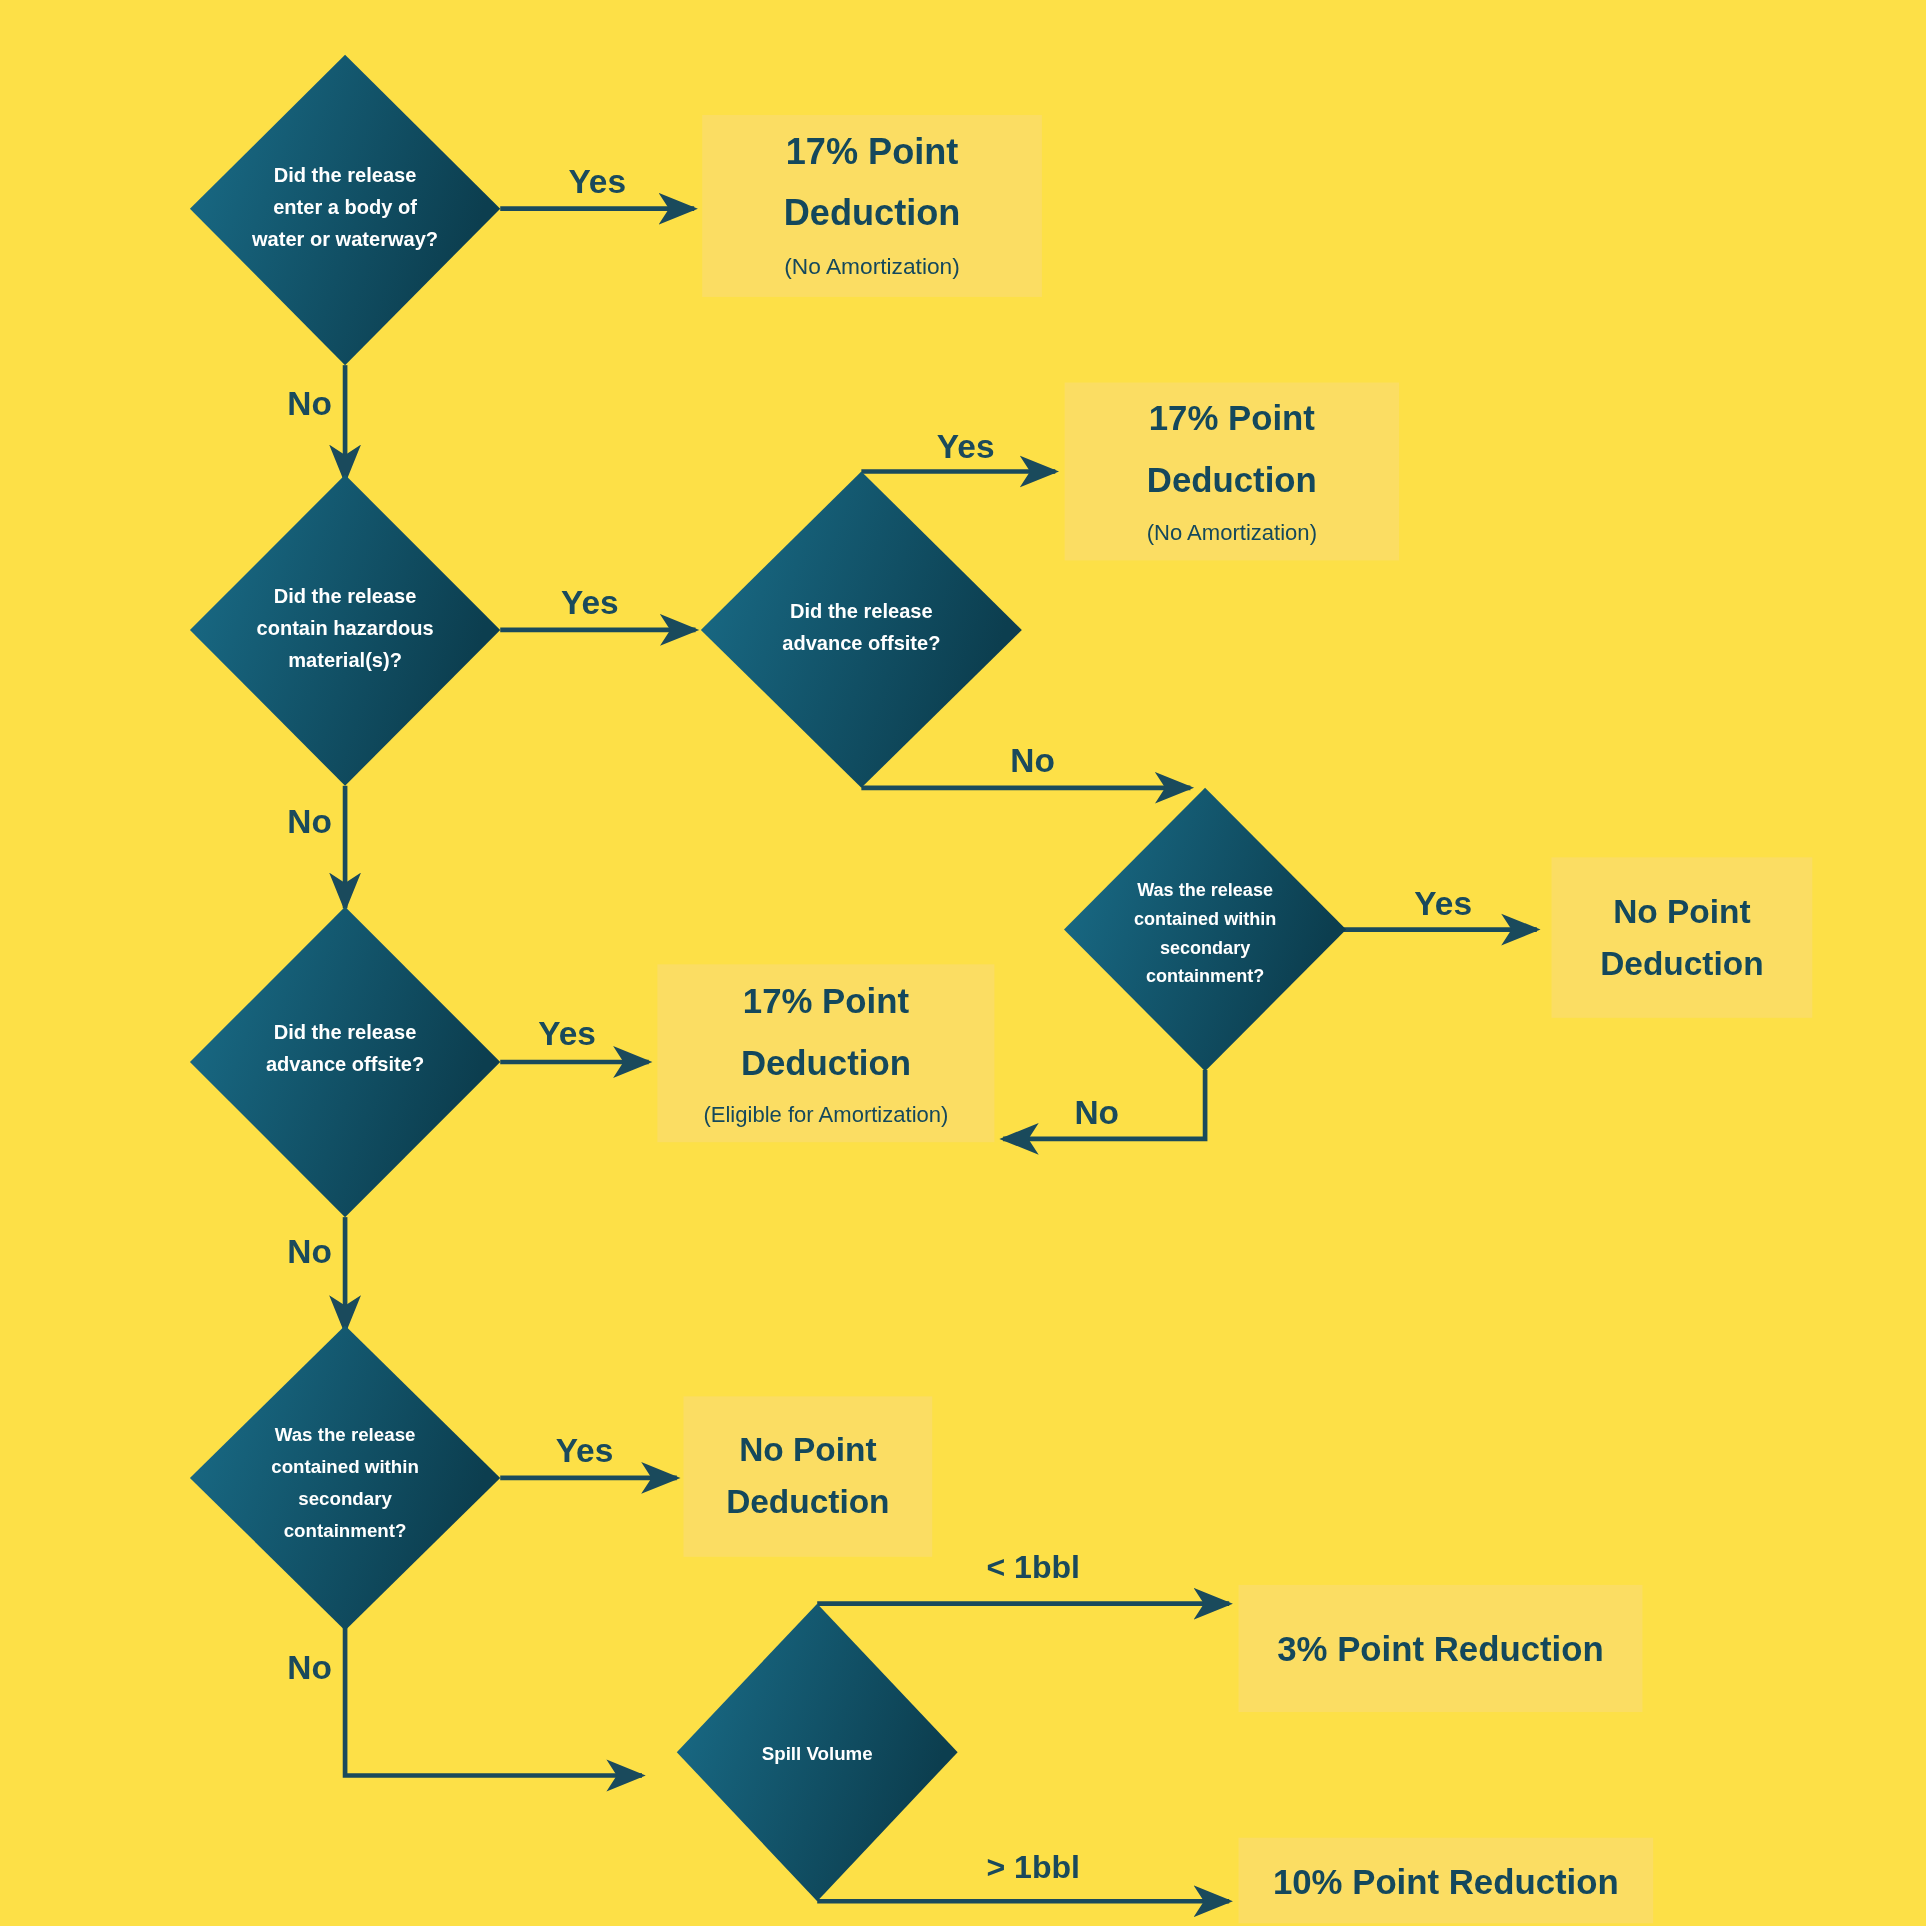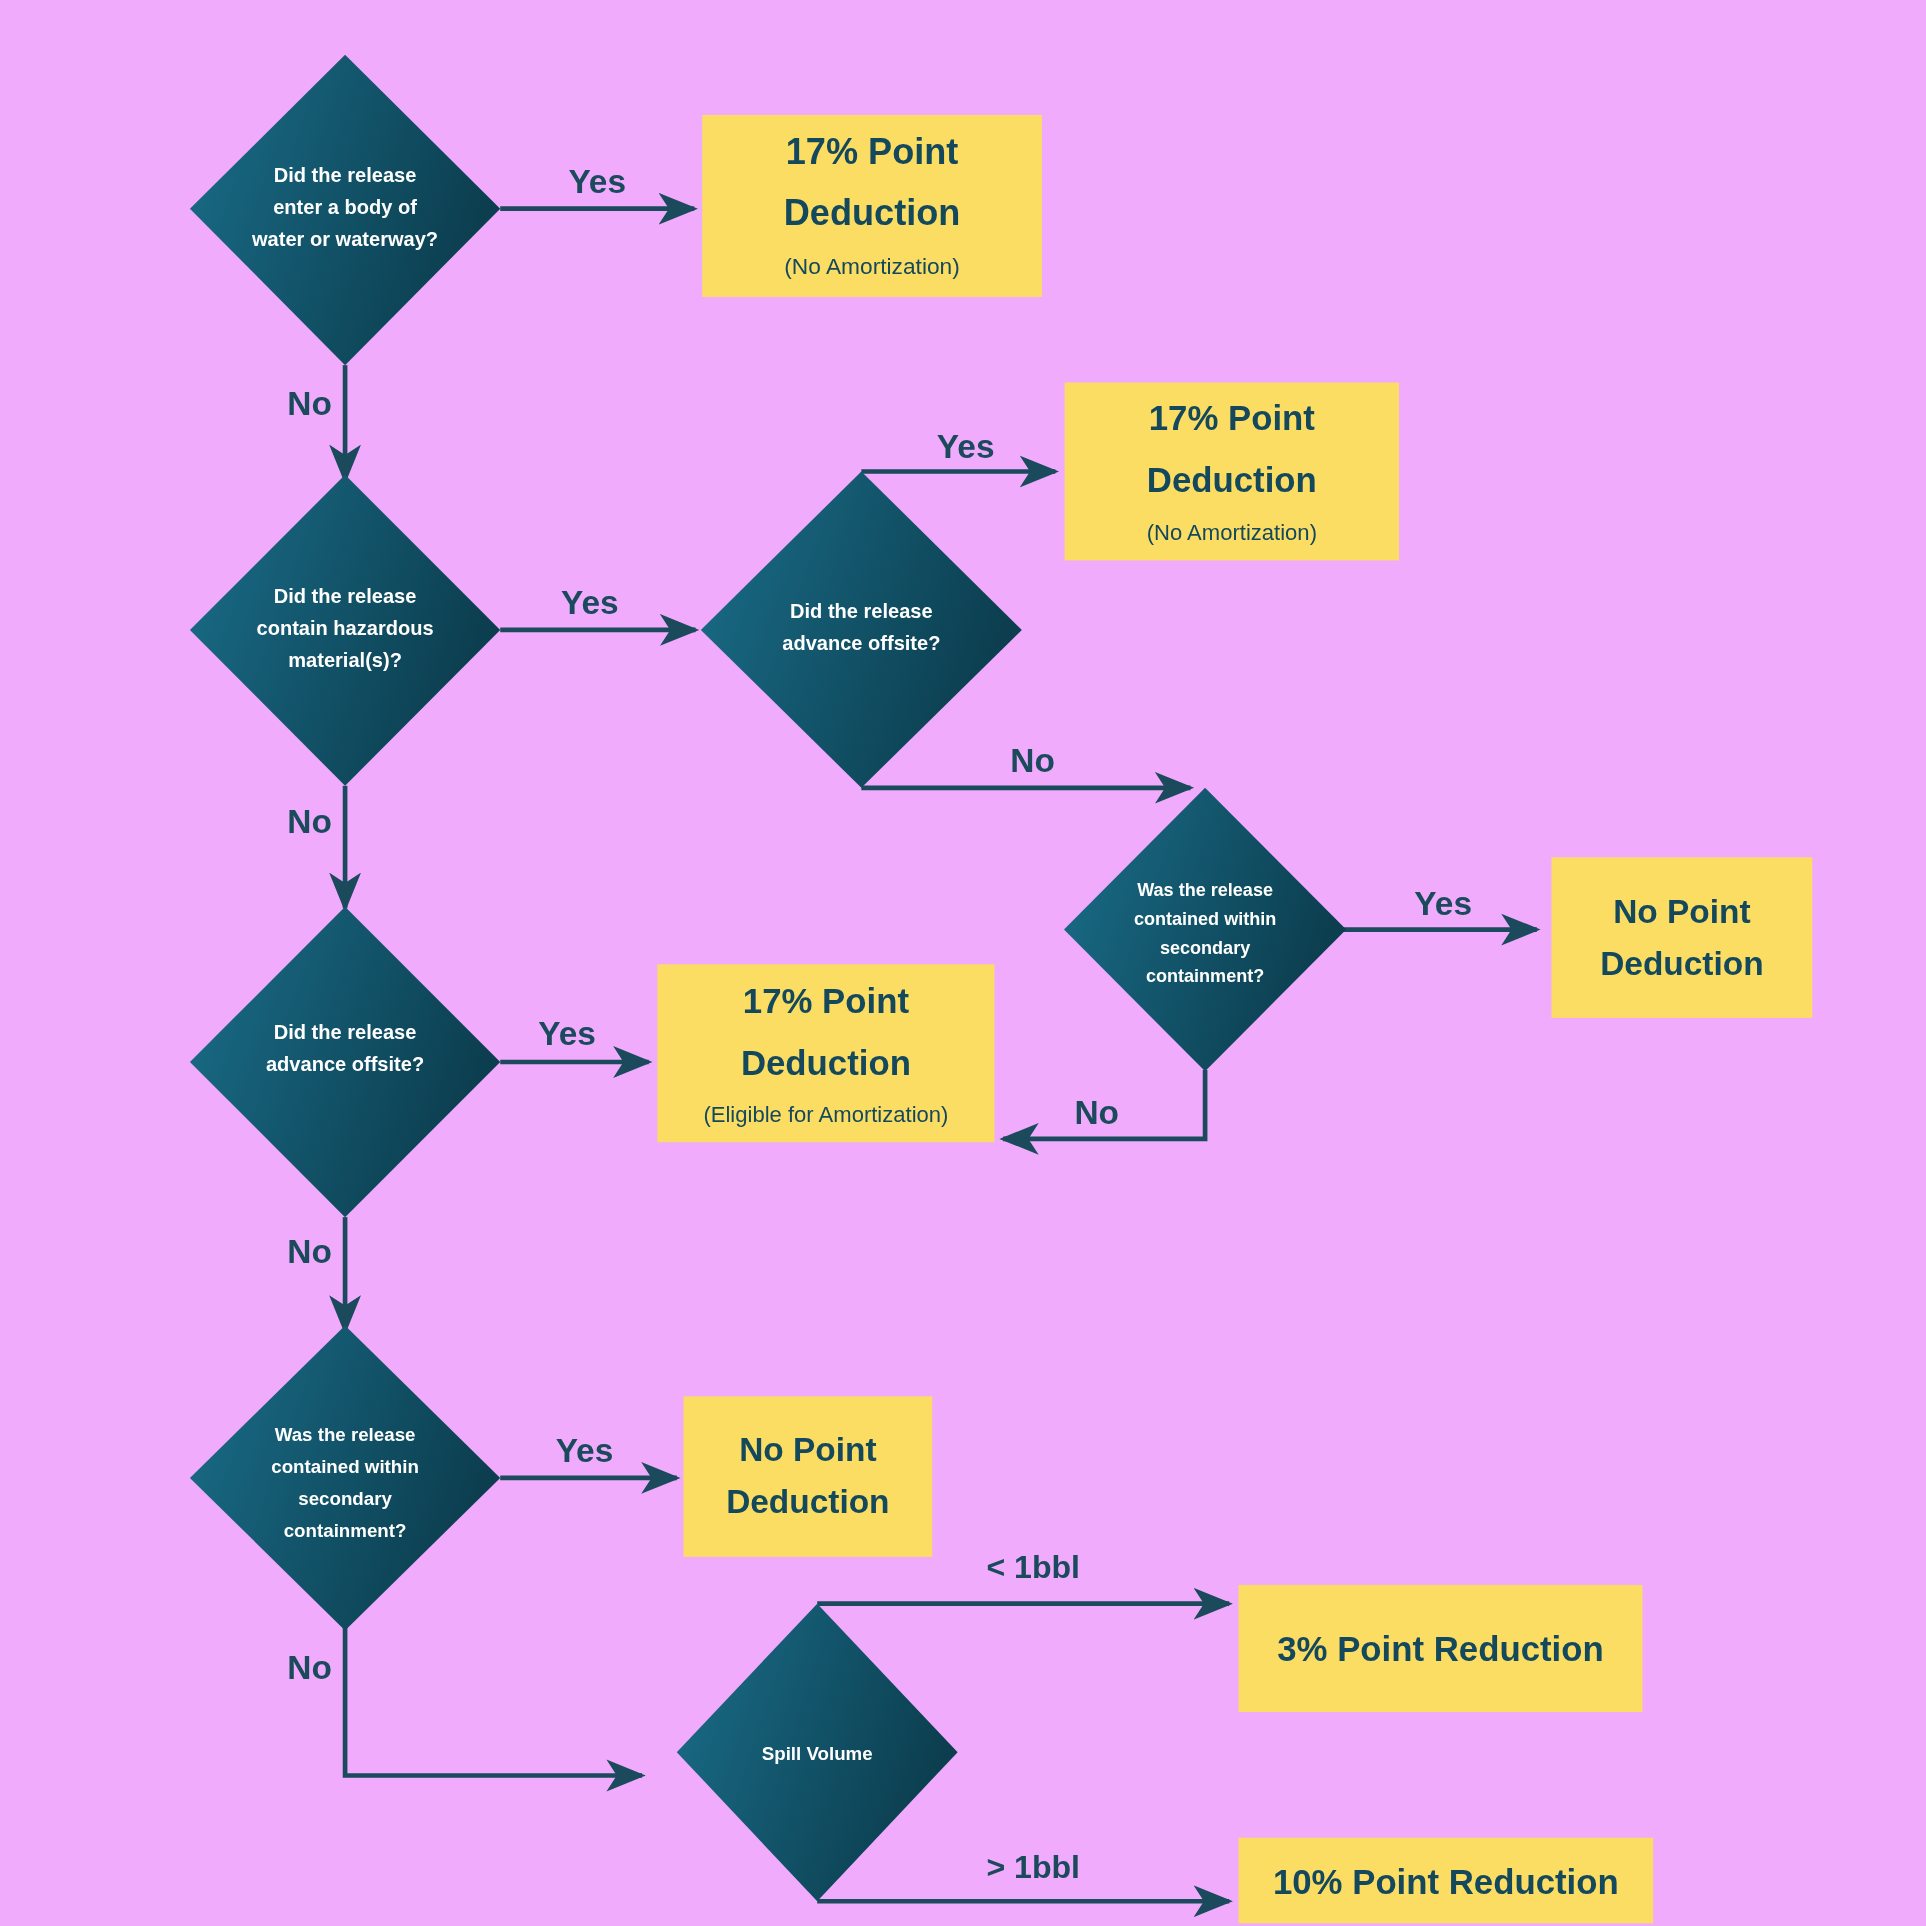--- a/index.html
+++ b/index.html
@@ -11,21 +11,21 @@
   body {
     width: 1926px;
     height: 1926px;
     font-family: "Liberation Sans", sans-serif;
     overflow: hidden;
   }
   #flow-root {
     position: relative;
     width: 1926px;
     height: 1926px;
-    background: #f0abfc;
+    background: #fde047;
   }
   svg#flow-svg {
     position: absolute;
     top: 0;
     left: 0;
     width: 1926px;
     height: 1926px;
     display: block;
   }
   .diamond-text {

